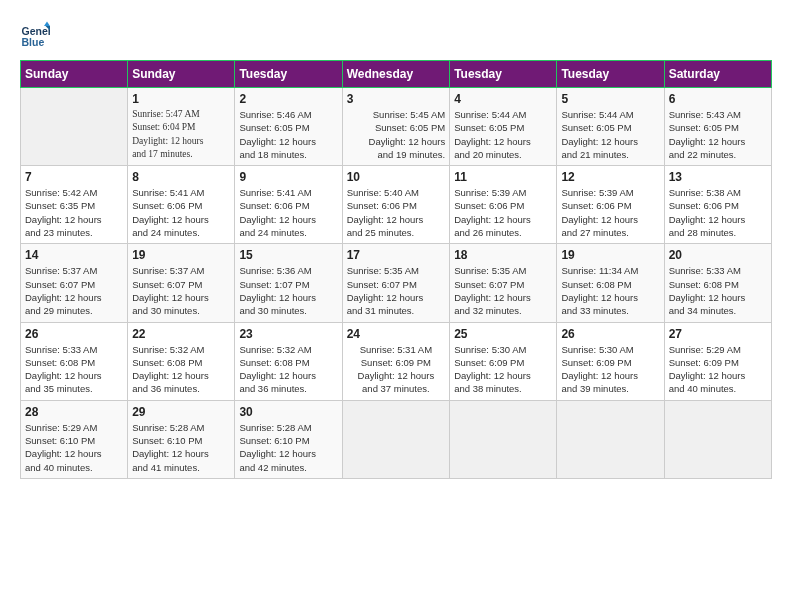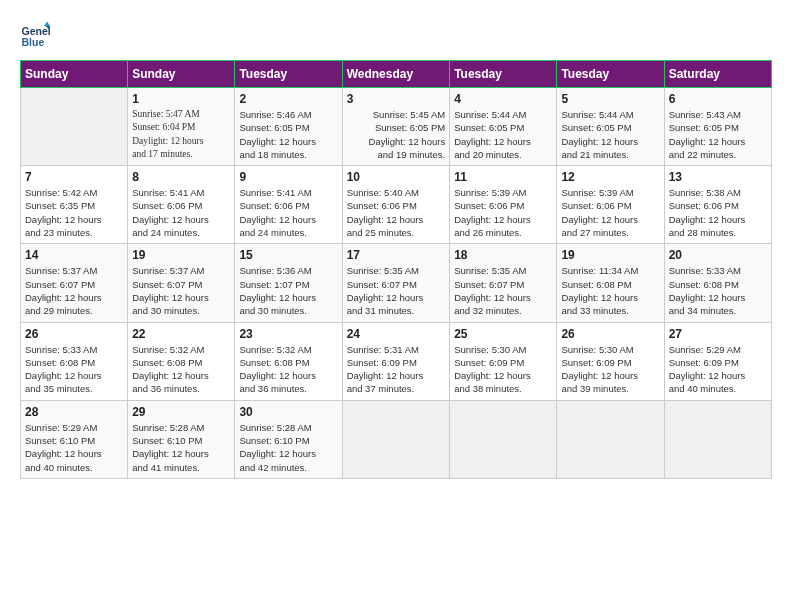--- a/index.html
+++ b/index.html
@@ -272,21 +272,21 @@
         </td>
         <td>
           <div class="day-num">23</div>
           <div class="day-info" style="white-space: pre-line;">Sunrise: 5:32 AM
 Sunset: 6:08 PM
 Daylight: 12 hours
 and 36 minutes.</div>
         </td>
         <td>
           <div class="day-num">24</div>
-          <div class="day-info" style="white-space: pre-line;">Sunrise: 5:31 AM
+          <div class="day-info" style="white-space: pre-line; text-align: center;">Sunrise: 5:31 AM
 Sunset: 6:09 PM
 Daylight: 12 hours
 and 37 minutes.</div>
         </td>
         <td>
           <div class="day-num">25</div>
           <div class="day-info" style="white-space: pre-line;">Sunrise: 5:30 AM
 Sunset: 6:09 PM
 Daylight: 12 hours
 and 38 minutes.</div>

